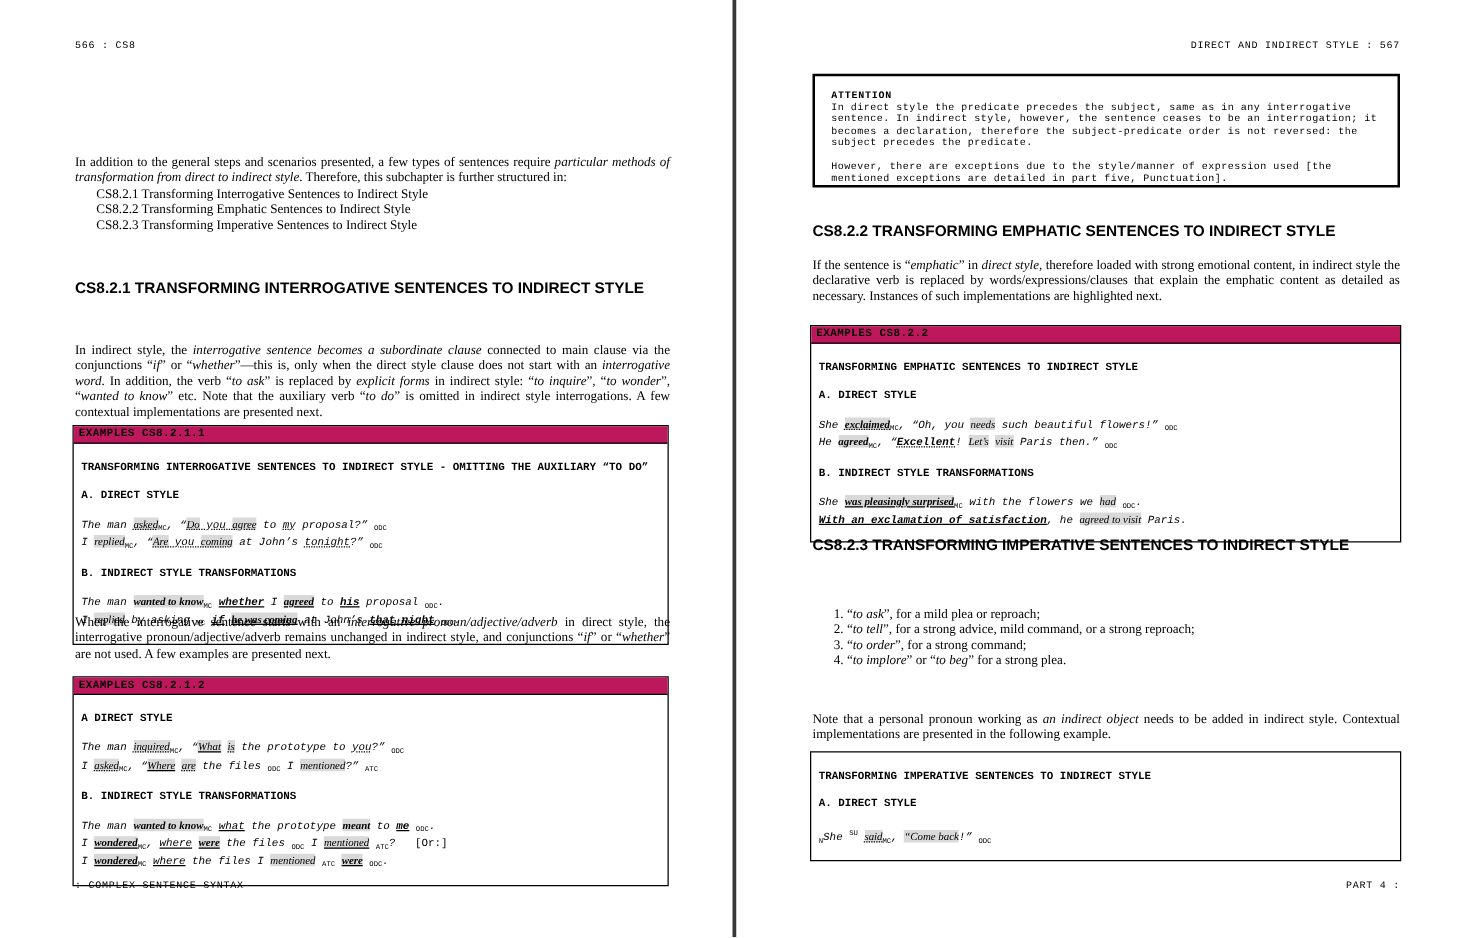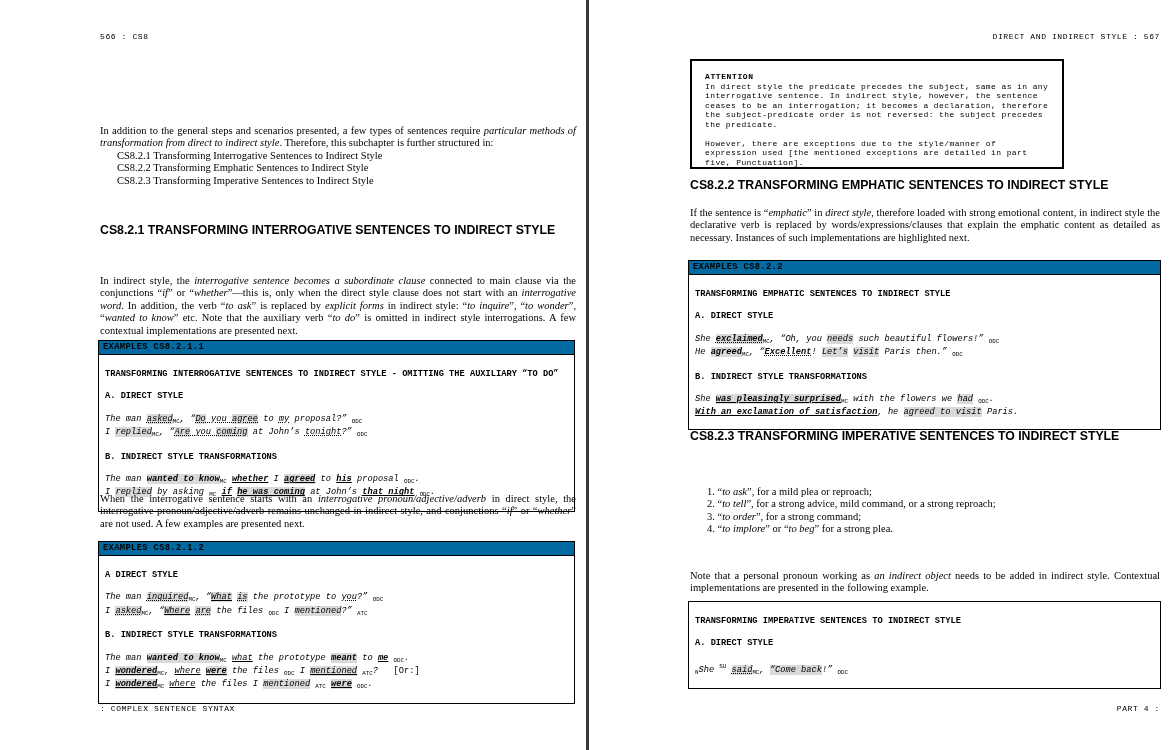--- a/index.html
+++ b/index.html
@@ -1,49 +1,49 @@
 <!DOCTYPE html>
 <html><head>
 <meta charset="utf-8">
 <style>
   html,body{margin:0;padding:0;background:#ffffff;}
   .spread{position:relative;width:1175px;height:750px;background:#ffffff;overflow:hidden;
           font-family:"Liberation Serif",serif;color:#000;}
   .divider{position:absolute;left:586px;top:0;width:3px;height:750px;background:#383838;}
-  .page{position:absolute;top:0;height:750px;margin-left:40px;}
+  .page{position:absolute;top:0;height:750px;}
   .page.left{left:0;width:586px;}
   .page.right{left:589px;width:586px;}
   .block{position:absolute;left:60px;width:476px;}
   .page.right .block{left:61px;width:470px;}
   .mono{font-family:"Liberation Mono",monospace;font-size:8px;letter-spacing:0.6px;white-space:pre;}
   .sans{font-family:"Liberation Sans",sans-serif;font-weight:bold;margin:0;}
   .title{font-size:13.5px;line-height:17px;}
   .h2{font-size:12.3px;line-height:16px;}
   .body{font-size:10.5px;line-height:12.4px;text-align:justify;margin:0;}
   .listitem{margin-left:17px;text-align:left;}
   .note{margin-top:0;}
   
   .it{font-style:italic;}
   .bd{font-weight:bold;}
-  .hl{background:#d9d9d9;}
+  .hl{background:#d9d9d9;font-family:Liberation Serif, serif;}
   .ul{text-decoration:underline;text-decoration-thickness:1px;text-underline-offset:1px;}
   .du{text-decoration:underline dotted 1px;text-underline-offset:1px;}
   .sb{font-size:5.8px;font-style:normal;vertical-align:-2px;letter-spacing:0;}
   .sp{font-size:5.8px;font-style:normal;vertical-align:4px;letter-spacing:0;}
   
   .xbox{position:absolute;left:58px;width:477px;border:1px solid #000;background:#fff;box-sizing:border-box;}
   .page.right .xbox{left:59px;width:473px;}
-  .xband{background:#0369a1;border-bottom:1px solid #000;font-family:"Liberation Mono",monospace;
+  .xband{background:#be185d;border-bottom:1px solid #000;font-family:"Liberation Mono",monospace;
          font-weight:bold;font-size:8.7px;line-height:11px;padding:1px 4px;letter-spacing:0.4px;}
   .xbody{padding:3px 6px 10px 6px;}
   .xline{font-family:"Liberation Mono",monospace;font-size:8.7px;line-height:11.4px;white-space:pre-wrap;letter-spacing:0;}
   .xb{font-weight:bold;}
   .mt{margin-top:11px;}
   
-  .att{position:absolute;left:61px;width:374px;border:2px solid #000;box-sizing:border-box;
+  .att{position:absolute;left:61px;width:470px;border:2px solid #000;box-sizing:border-box;
        padding:11px 13px 0 13px;}
   .att-label{font-family:"Liberation Mono",monospace;font-weight:bold;font-size:8px;line-height:9.6px;letter-spacing:0.6px;}
   .att-p{font-family:"Liberation Mono",monospace;font-size:8px;line-height:9.6px;letter-spacing:0.4px;}
   .att-p.m{margin-top:9px;}
   .right-align{text-align:right;}
 </style>
 </head>
 <body>
 
 <div class="spread">

